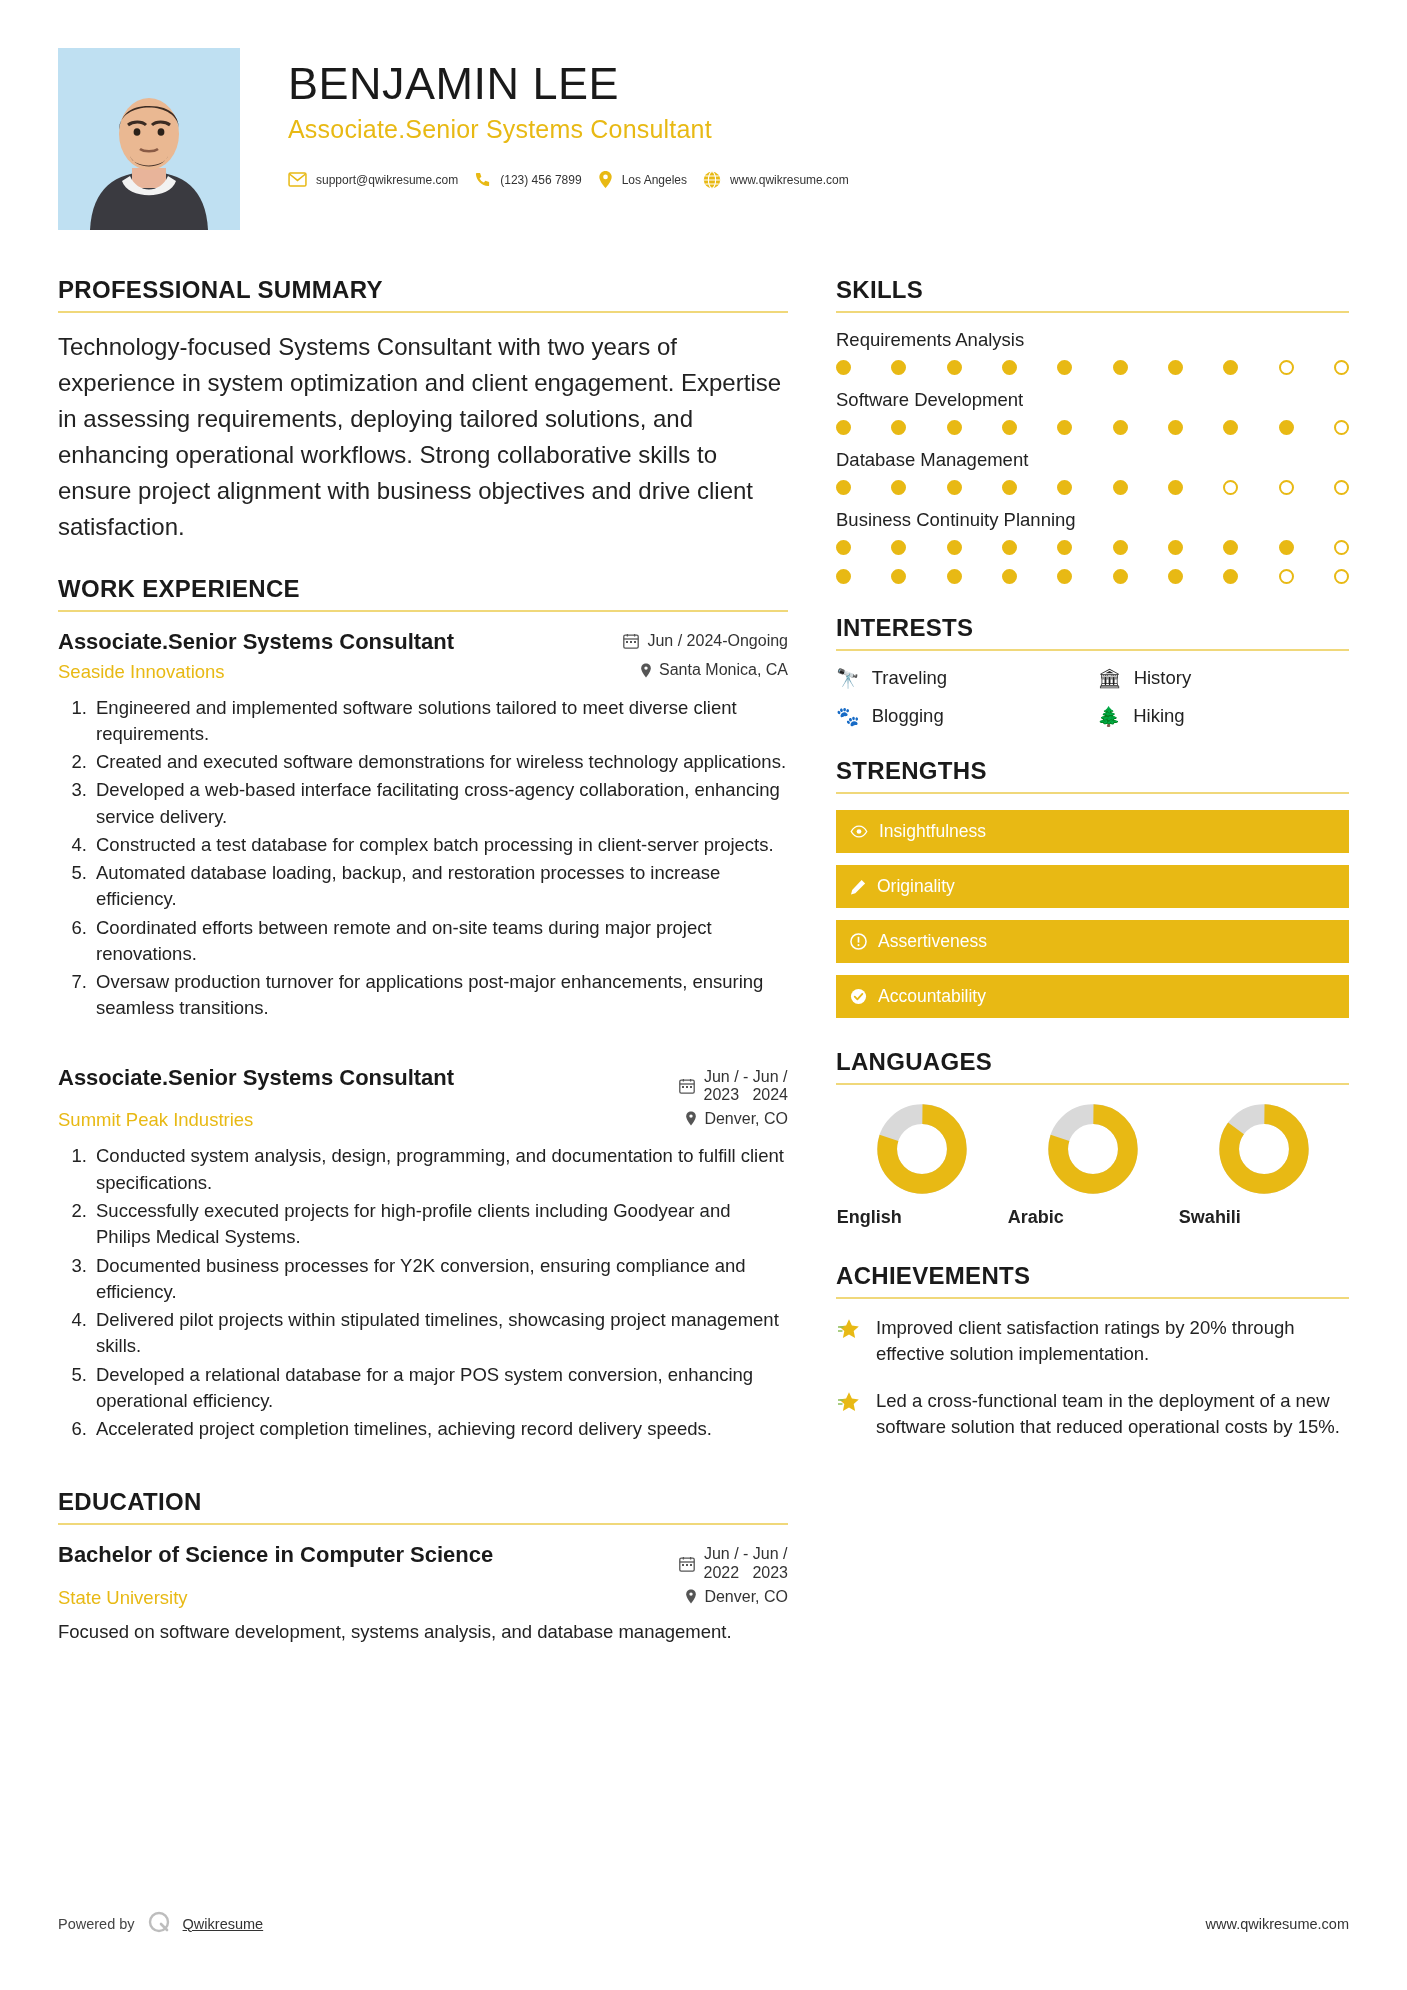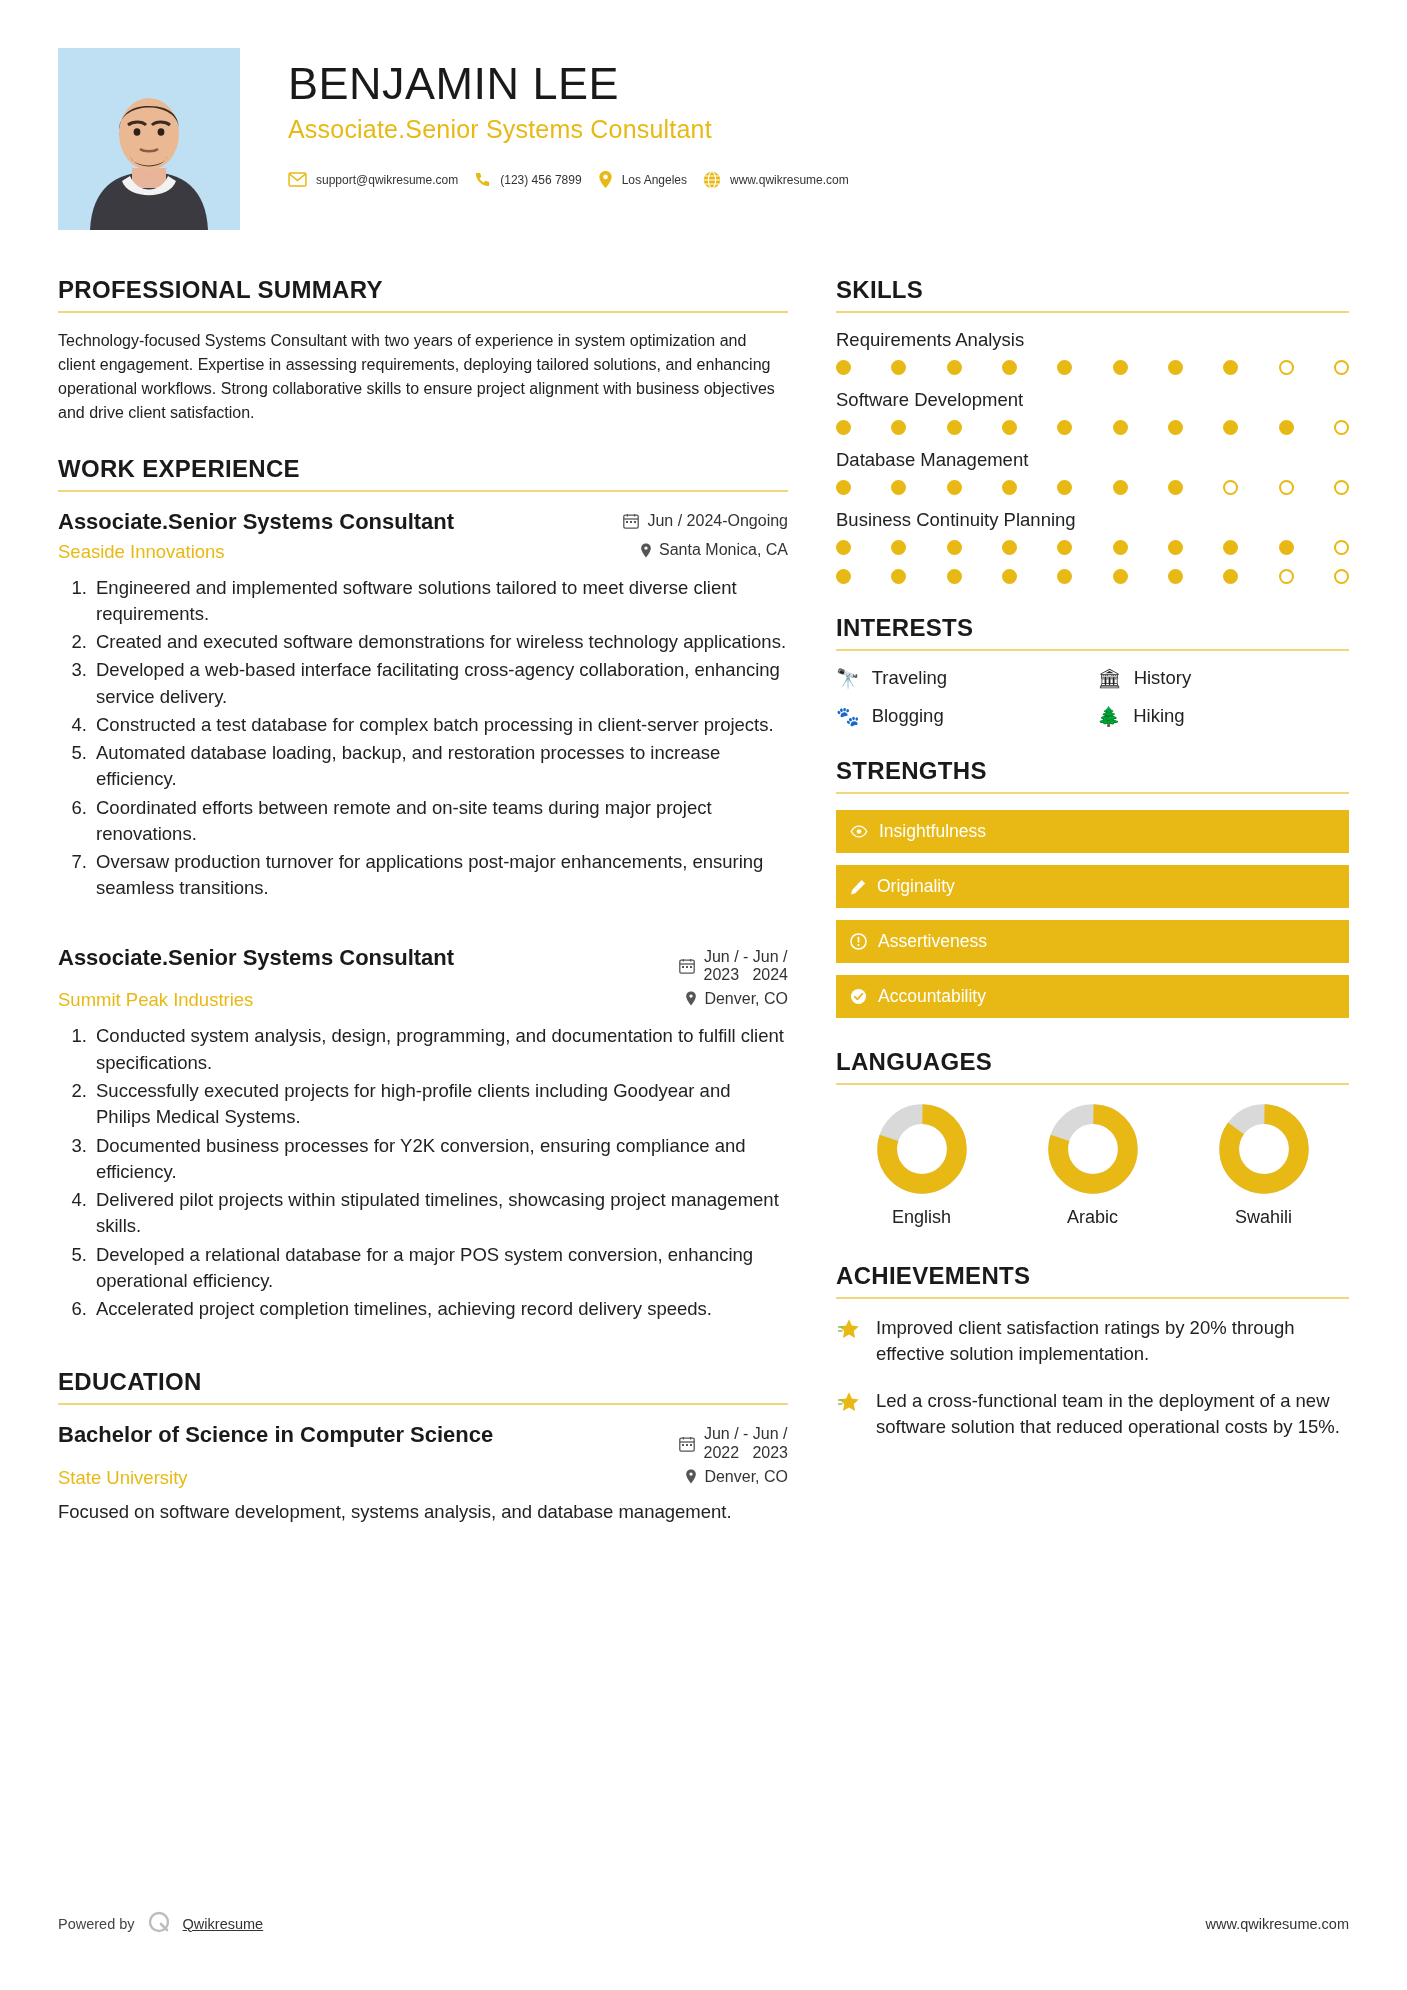--- a/index.html
+++ b/index.html
@@ -78,21 +78,21 @@
     color: #1a1a1a;
     text-transform: uppercase;
   }
   .sec-rule {
     height: 2px;
     background: #f0d87a;
     margin-top: 7px;
     margin-bottom: 16px;
   }
   .summary-text {
-    font-size: 16px;
+    font-size: 24px;
     line-height: 1.5;
     color: #222;
   }
 
   .sec { margin-bottom: 30px; }
 
   
   .job { margin-bottom: 8px; }
   .job-top {
     display: flex;
@@ -193,21 +193,21 @@
     font-size: 17.5px;
     padding: 11px 14px;
     display: flex;
     align-items: center;
     gap: 11px;
   }
   .strength .ic { display: inline-flex; }
 
   
   .langs { display: flex; justify-content: space-around; margin-top: 18px; }
-  .lang { text-align: center; width: 33%; }
+  .lang { width: 33%; font-weight: bold; }
   .lang .ring { display: flex; justify-content: center; }
   .lang-name { font-size: 18px; color: #222; margin-top: 12px; }
 
   
   .ach { display: flex; gap: 14px; margin-bottom: 20px; }
   .ach .star { flex: 0 0 26px; padding-top: 2px; }
   .ach-text { font-size: 18.5px; line-height: 1.42; color: #222; }
 
   
   .footer {

